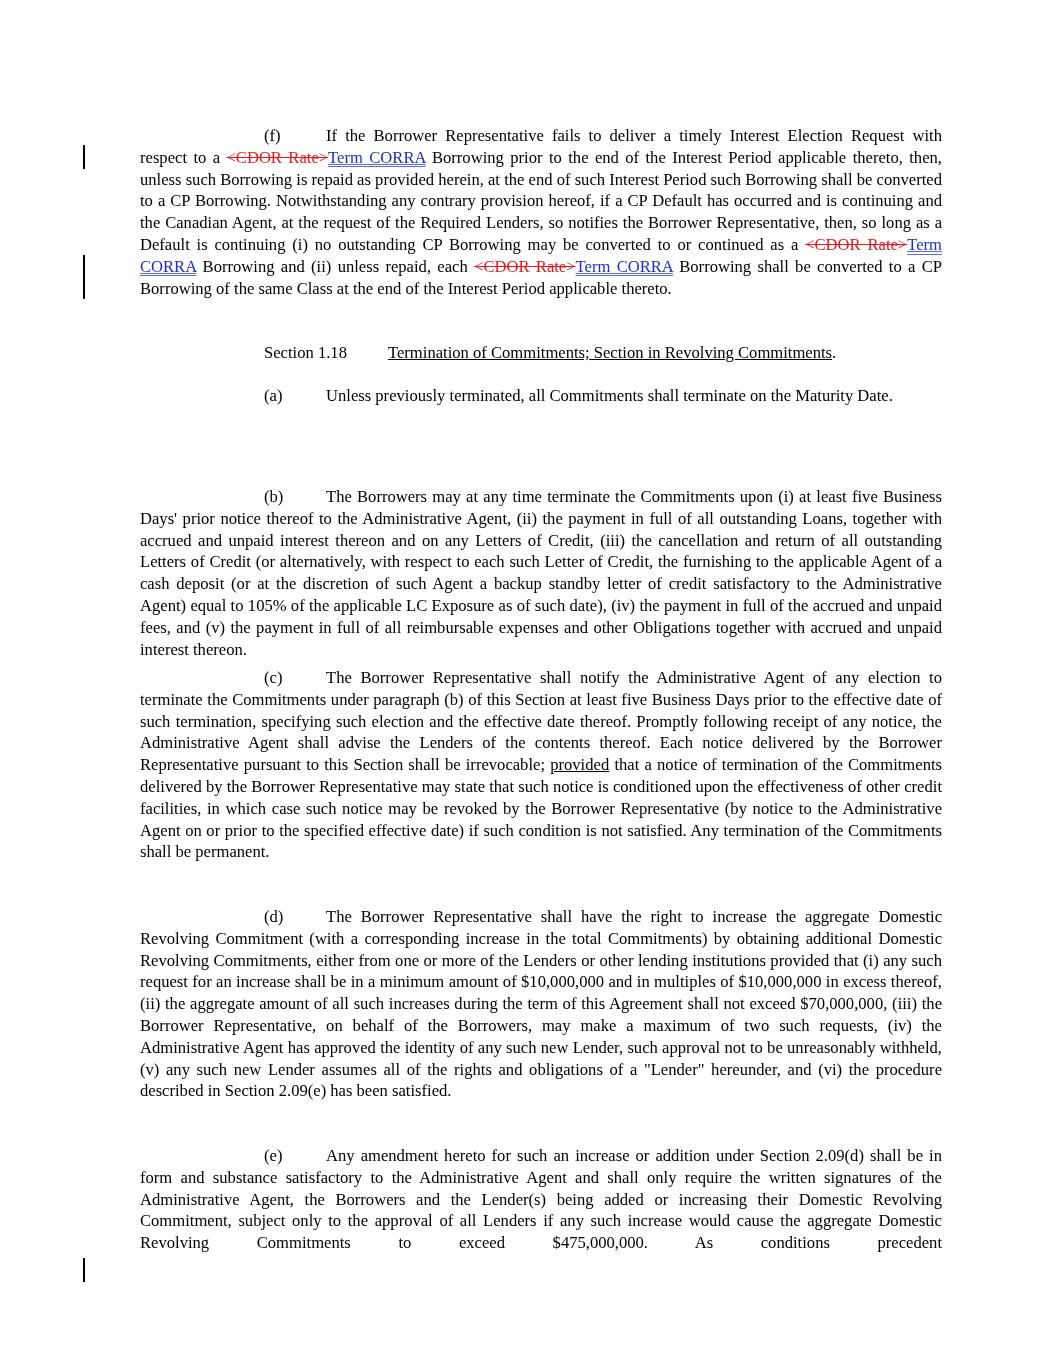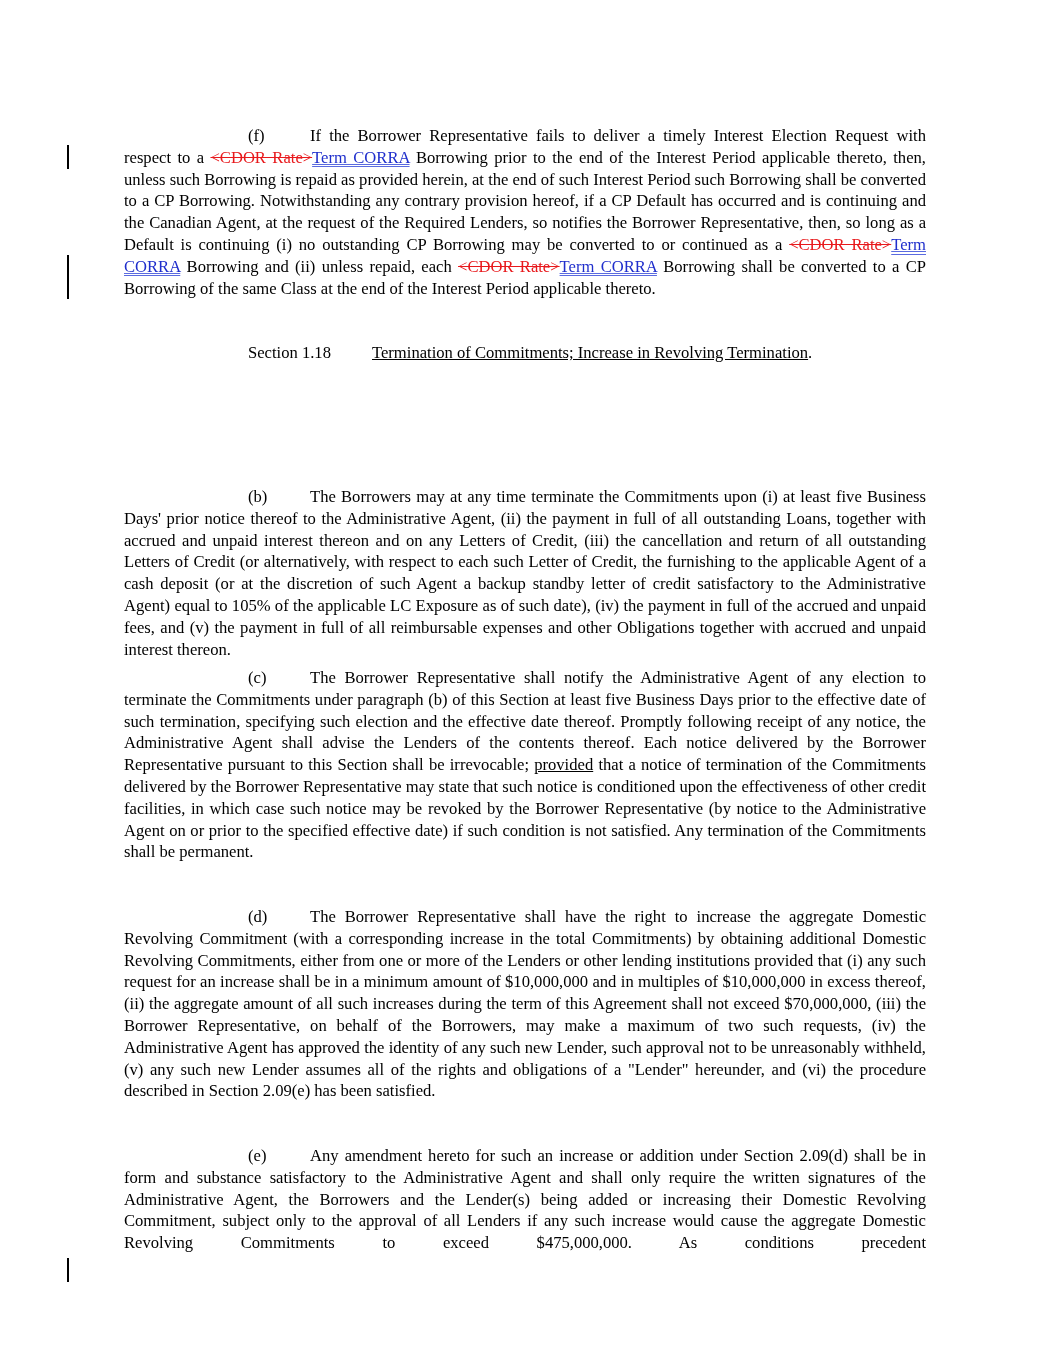--- a/index.html
+++ b/index.html
@@ -1,21 +1,21 @@
 <!DOCTYPE html>
 <html><head>
   <meta charset="utf-8">
   <style>
     html, body { margin: 0; padding: 0; background: #ffffff; }
     body {
       width: 1055px; height: 1365px; position: relative; overflow: hidden;
       font-family: "Liberation Serif", "DejaVu Serif", serif;
       color: #000;
     }
-    .page { position: absolute; left: 0; top: 0; width: 970px; height: 1365px; }
+    .page { position: absolute; left: 16px; top: 0; width: 970px; height: 1365px; }
     .change-bar {
       position: absolute; left: 67px; width: 2px; background: #000;
     }
     .text-col {
       position: absolute; left: 124px; width: 802px;
       font-size: 16.6px; line-height: 21.8px;
     }
     .para {
       text-align: justify; margin: 0;
       text-indent: 124px;
@@ -38,23 +38,26 @@
 
   <div class="change-bar" style="top:145px;height:24px;"></div>
   <div class="change-bar" style="top:255px;height:44px;"></div>
   <div class="change-bar" style="top:1258px;height:24px;"></div>
 
   <div class="text-col" style="top:125px;">
     <p class="para"><span class="label">(f)</span><span>If the Borrower Representative fails to  deliver a timely Interest Election Request with respect to a </span><span class="del">&lt;CDOR Rate&gt;</span><span class="ins">Term CORRA</span><span> Borrowing prior to the end of the Interest Period applicable thereto, then, unless such Borrowing is repaid as provided herein, at the end of such Interest Period such Borrowing shall be converted to a CP Borrowing.  Notwithstanding any contrary provision hereof, if a CP Default has occurred and is continuing and the Canadian Agent, at the request of the Required Lenders, so notifies the Borrower Representative, then, so long as a Default is continuing (i) no outstanding CP Borrowing may be converted to or continued as a </span><span class="del">&lt;CDOR Rate&gt;</span><span class="ins">Term CORRA</span><span> Borrowing and (ii) unless repaid, each </span><span class="del">&lt;CDOR Rate&gt;</span><span class="ins">Term CORRA</span><span> Borrowing shall be converted to a CP Borrowing of the same Class at the end of the Interest Period applicable thereto.</span></p>
   </div>
 
   <div class="text-col" style="top:342px;">
-    <p class="section-heading"><span class="label">Section 1.18</span><span class="ul">Termination of Commitments; Increase in Revolving Termination</span><span>.</span></p>
+    <p class="section-heading"><span class="label">Section 1.18</span><span class="ul">Termination of Commitments; Section in Revolving Commitments</span><span>.</span></p>
   </div>
 
+  <div class="text-col" style="top:385px;">
+    <p class="para"><span class="label">(a)</span><span>Unless previously terminated, all Commitments shall terminate on the Maturity Date.</span></p>
+  </div>
 
   <div class="text-col" style="top:450px;margin-top:36px;">
     <p class="para"><span class="label">(b)</span><span>The Borrowers may at any time terminate the Commitments upon (i) at least five Business Days' prior notice thereof to the Administrative Agent, (ii) the payment in full of all outstanding Loans, together with accrued and unpaid interest thereon and on any Letters of Credit, (iii) the cancellation and return of all outstanding Letters of Credit (or alternatively, with respect to each such Letter of Credit, the furnishing to the applicable Agent of a cash deposit (or at the discretion of such Agent a backup standby letter of credit satisfactory to the Administrative Agent) equal to 105% of the applicable LC Exposure as of such date), (iv) the payment in full of the accrued and unpaid fees, and (v) the payment in full of all reimbursable expenses and other Obligations together with accrued and unpaid interest thereon.</span></p>
   </div>
 
   <div class="text-col" style="top:667px;">
     <p class="para"><span class="label">(c)</span><span>The Borrower Representative shall notify the Administrative Agent of any election to terminate the Commitments under paragraph (b) of this Section at least five Business Days prior to the effective date of such termination, specifying such election and the effective date thereof.  Promptly following receipt of any notice, the Administrative Agent shall advise the Lenders of the contents thereof.  Each notice delivered by the Borrower Representative pursuant to this Section shall be irrevocable; </span><span class="ul">provided</span><span> that a notice of termination of the Commitments delivered by the Borrower Representative may state that such notice is conditioned upon the effectiveness of other credit facilities, in which case such notice may be revoked by the Borrower Representative (by notice to the Administrative Agent on or prior to the specified effective date) if such condition is not satisfied.  Any termination of the Commitments shall be permanent.</span></p>
   </div>
 
   <div class="text-col" style="top:906px;">

